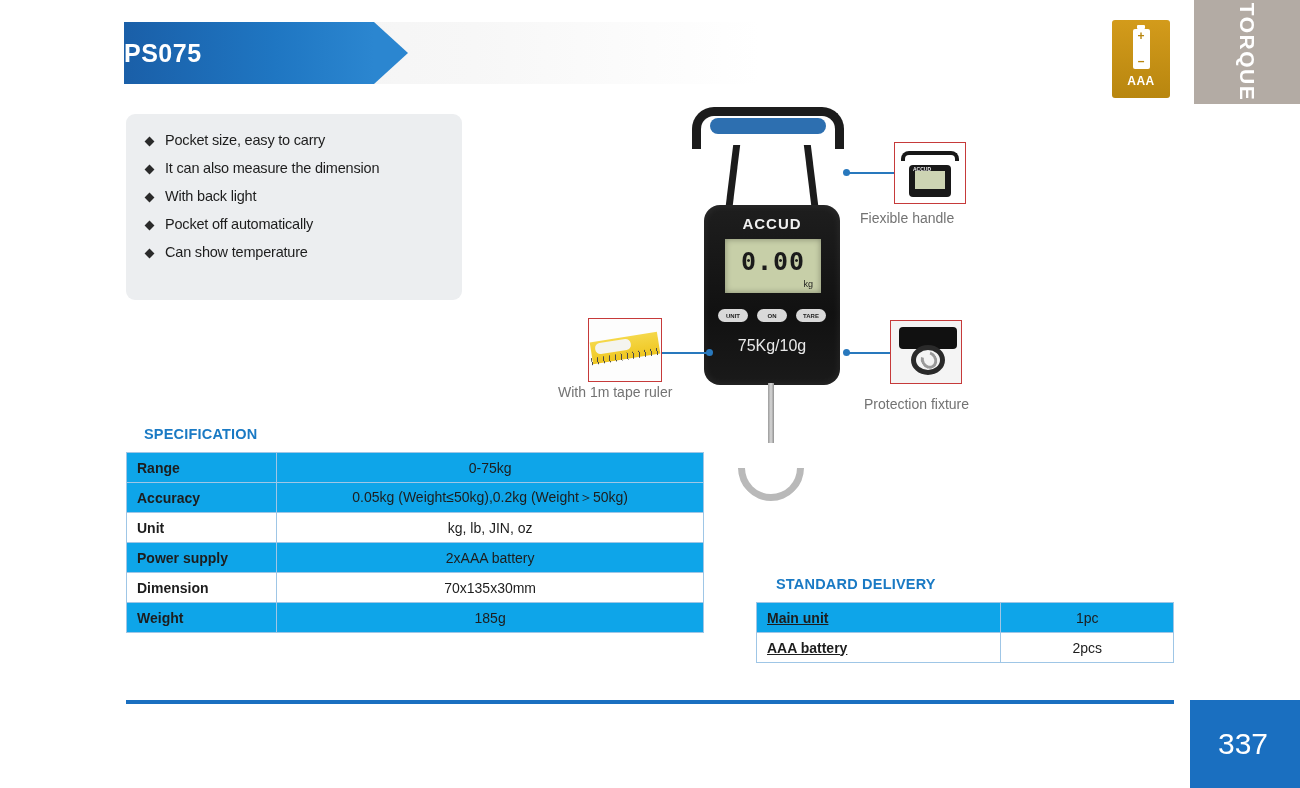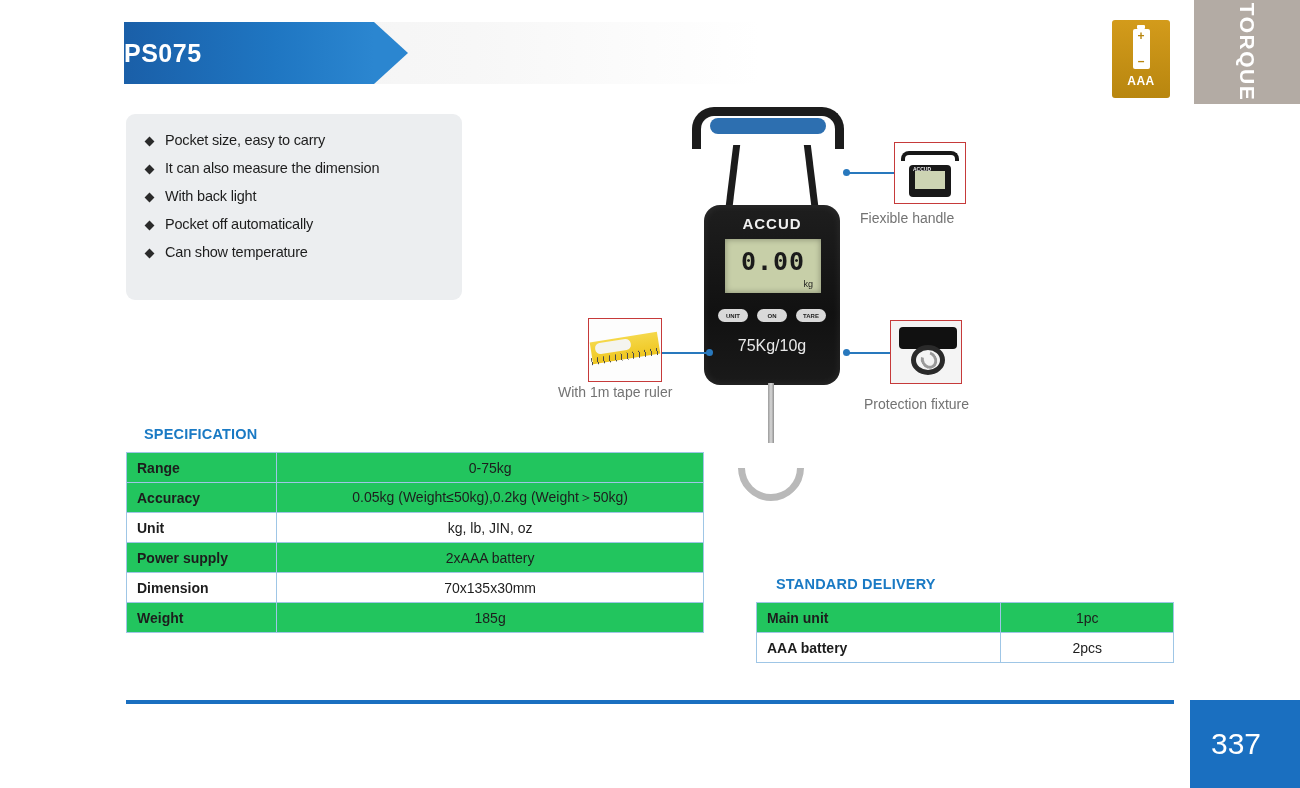--- a/index.html
+++ b/index.html
@@ -402,47 +402,47 @@
   table.spec td {
     border: 1px solid #9fc6e6;
     height: 30px;
     padding: 0 10px;
     color: #1d1d1d;
   }
   table.spec td.k {
     width: 150px;
     font-weight: bold;
   }
-  table.spec tr.alt td { background: #22c55e; padding-left: 10px; }
+  table.spec tr.alt td { background: #0ea5e9; padding-left: 10px; }
   table.spec tr td.v { text-align: center; }
 
   #spec-table { left: 126px; top: 452px; width: 578px; }
   #spec-table td.v { width: 426px; }
 
   #delivery-table { left: 756px; top: 602px; width: 418px; }
-  #delivery-table td.k { width: 245px; }
+  #delivery-table td.k { width: 245px; text-decoration: underline; }
   #delivery-table td.v { width: 173px; }
 
   
   .footer-rule {
     position: absolute;
     left: 126px; top: 700px;
     width: 1048px; height: 4px;
     background: #1a6fc0;
   }
   .page-number {
     position: absolute;
     left: 1190px; top: 700px;
     width: 110px; height: 88px;
     background: #1a6fc0;
     color: #ffffff;
     font-size: 30px;
     display: flex;
     align-items: center;
-    padding-left: 21px;
+    padding-left: 28px;
   }
 </style>
 </head>
 <body>
 
 <div id="page">
 
   <div class="header-band"></div>
   <div class="code-chip">
     <span class="code-text">PS075</span>

